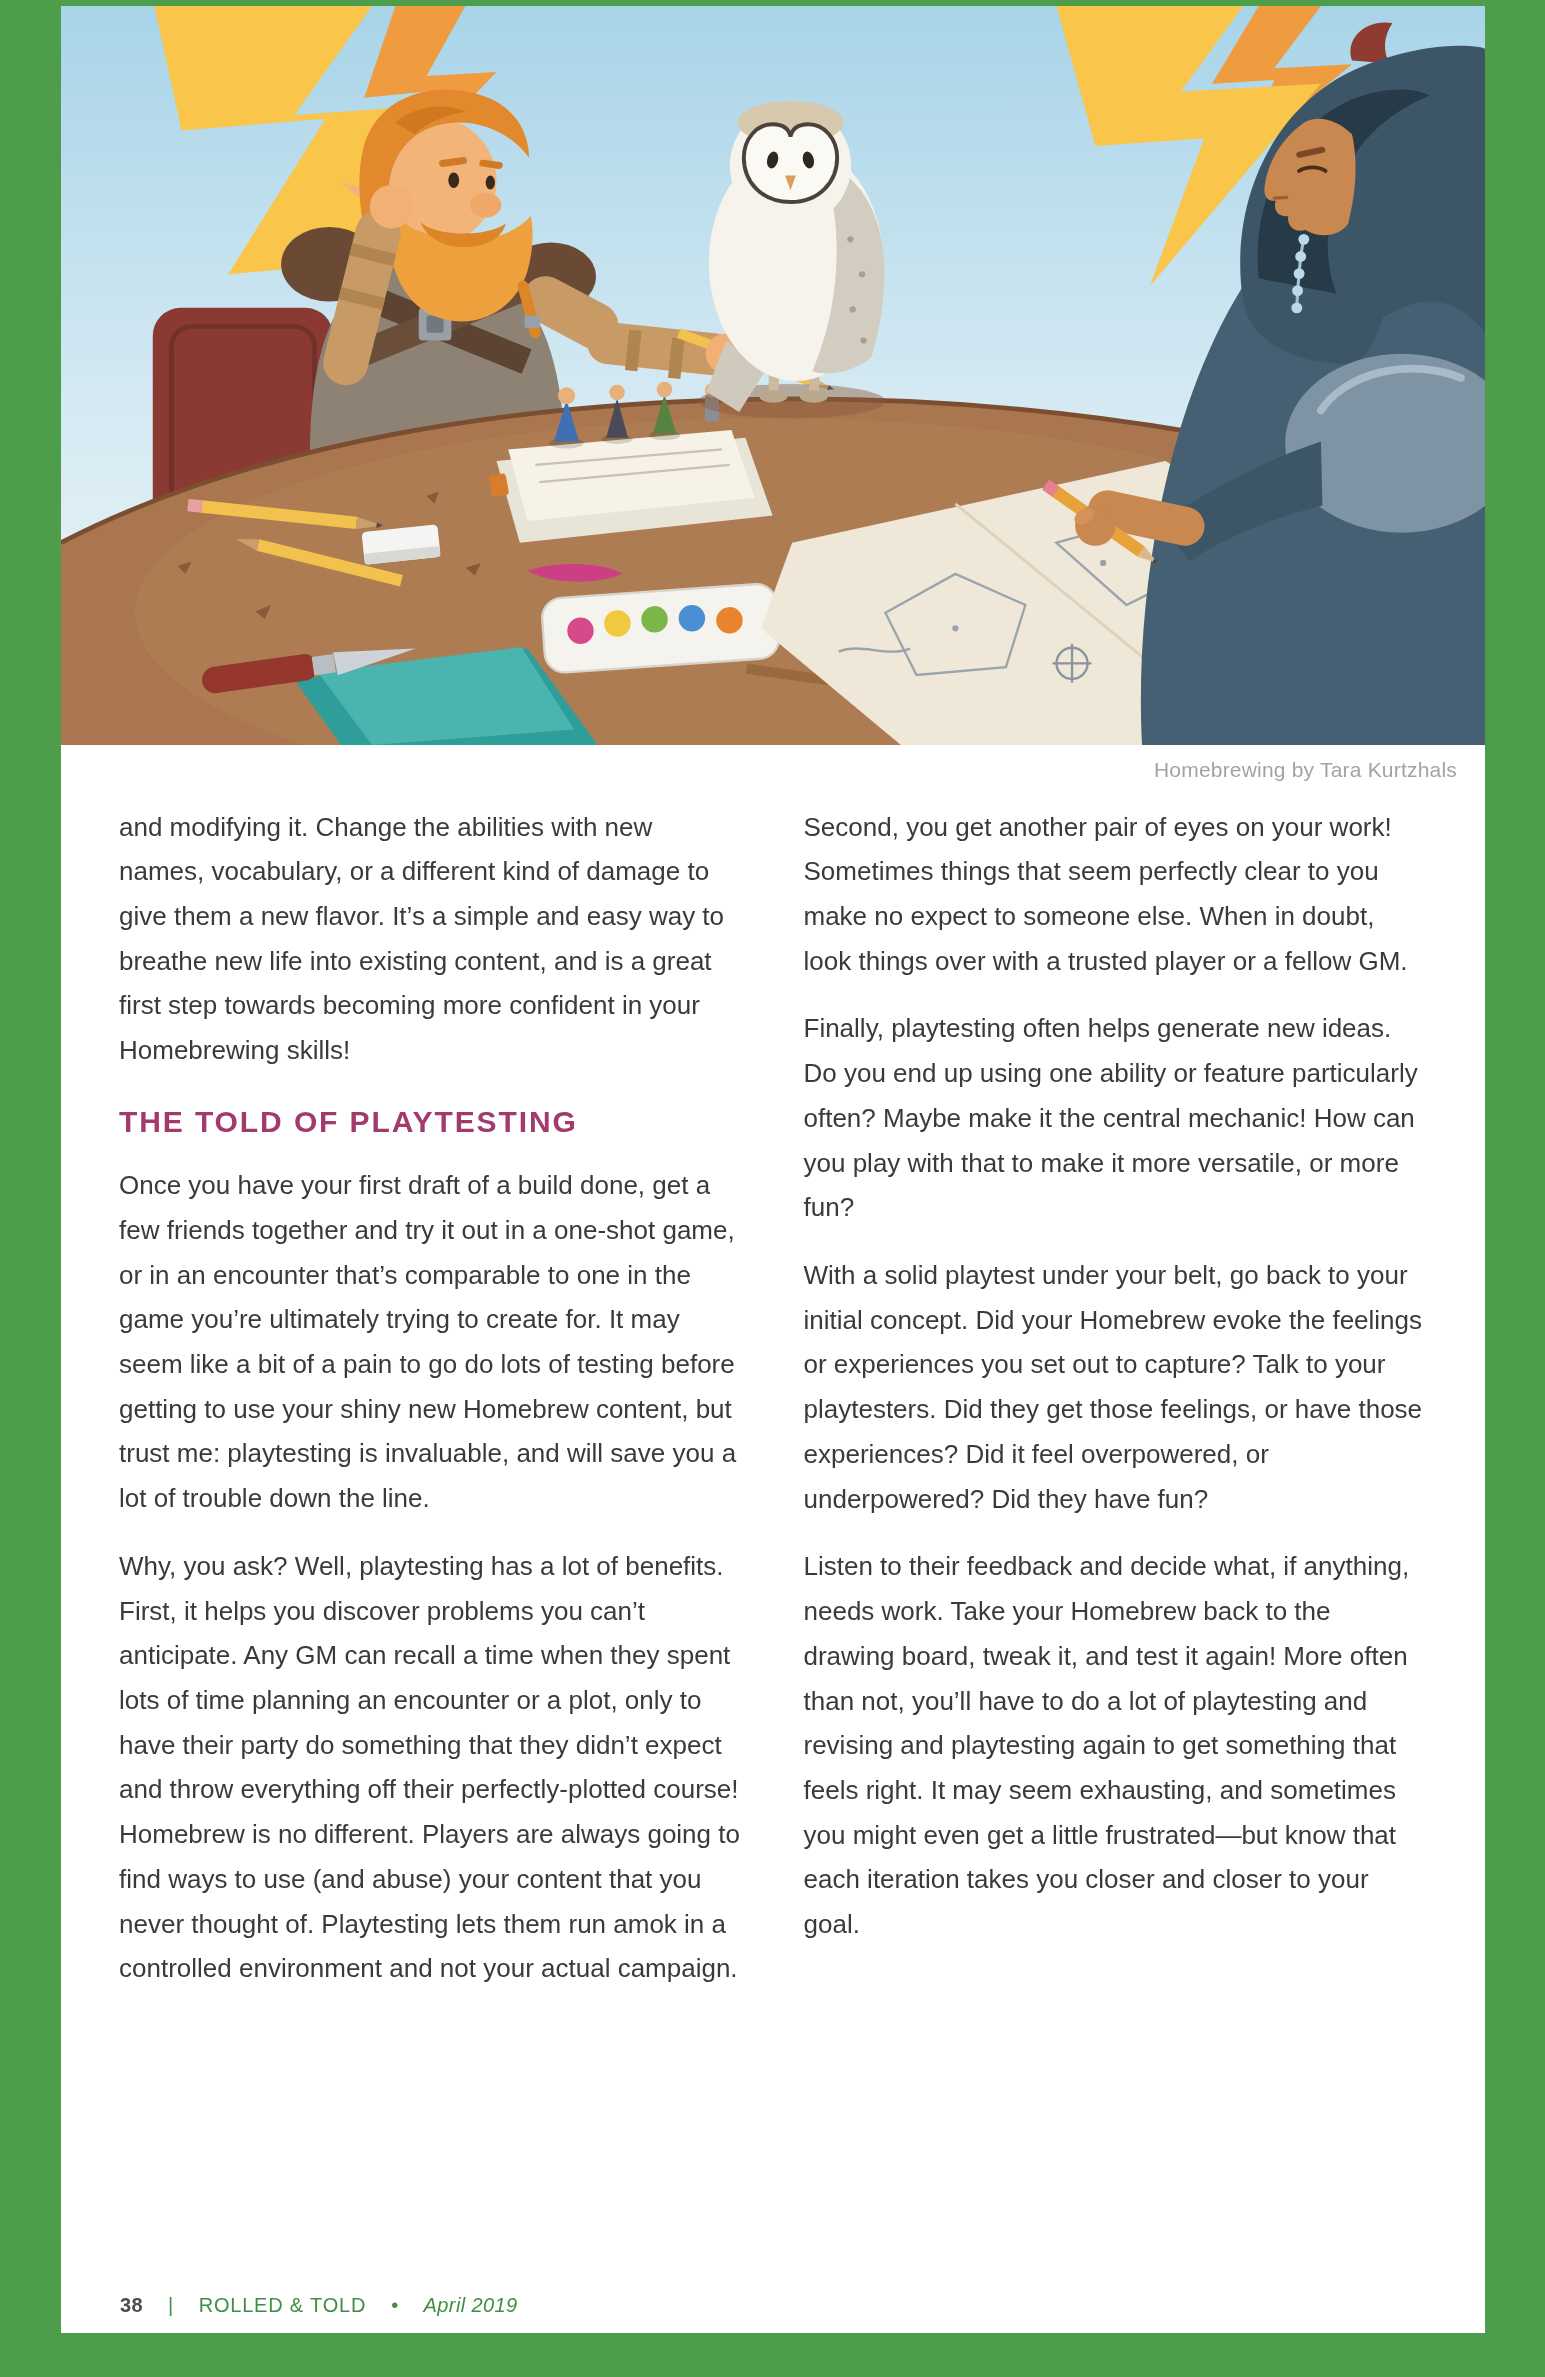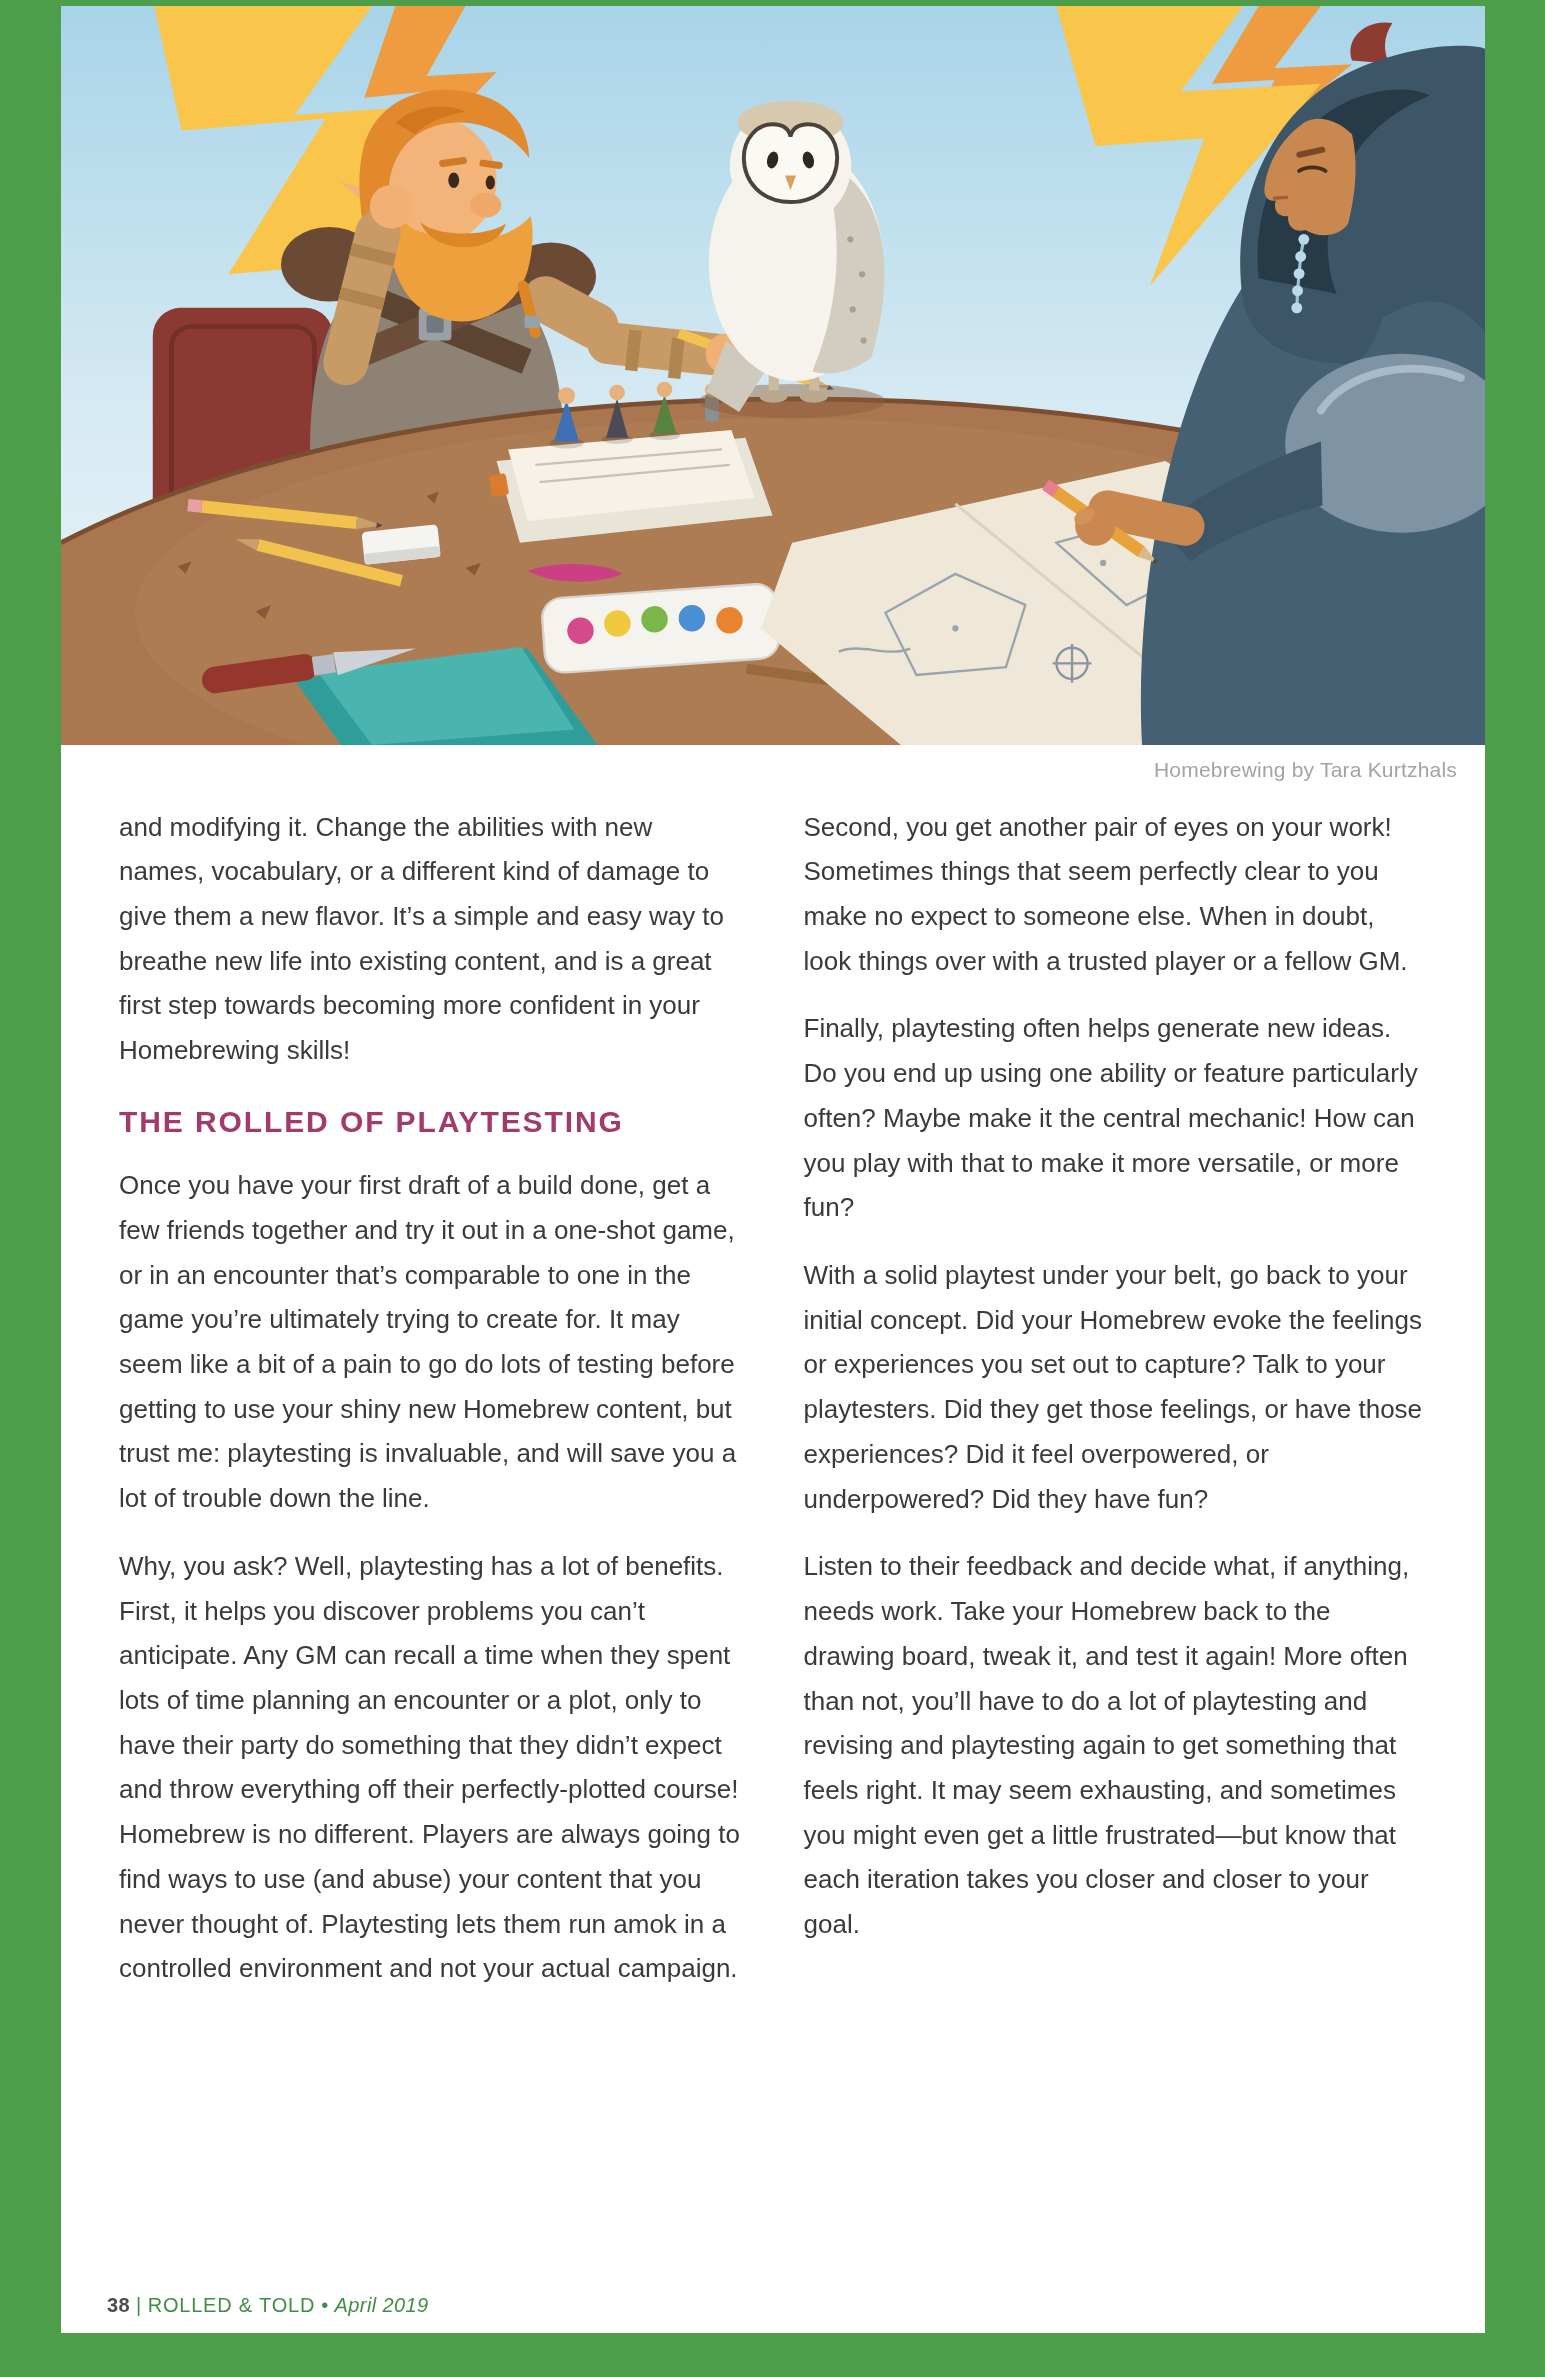--- a/index.html
+++ b/index.html
@@ -27,23 +27,23 @@
   }
   .col {
     flex:1; color:#3a3a3a; font-size:26px; line-height:1.72;
   }
   .col p { margin-bottom:23px; }
   .col h2 {
     color:#a23a6d; font-size:30px; font-weight:700;
     letter-spacing:1.9px; margin:18.7px 0 15.6px 0;
   }
   .footer {
-    position:absolute; left:46px; bottom:15.6px;
+    position:absolute; left:59px; bottom:15.6px;
     font-size:20px; color:#3f8e44; letter-spacing:0.4px;
-    display:flex; align-items:baseline; gap:6px;
+    display:flex; align-items:baseline; gap:25px;
   }
   .footer .pagenum { font-weight:700; color:#4d4d4d; }
   .footer .sep { color:#3f8e44; }
   .footer .mag { font-weight:400; letter-spacing:0.8px; }
   .footer .issue { font-style:italic; }
 </style>
 </head>
 <body>
 
 <div class="page">
@@ -268,21 +268,21 @@
         <polygon points="470,630 486,624 480,640" fill="#7c4e31"></polygon>
       </g>
     </svg>
   </div>
 
   <div class="caption">Homebrewing by Tara Kurtzhals</div>
 
   <div class="columns">
     <div class="col">
       <p>and modifying it. Change the abilities with new names, vocabulary, or a different kind of damage to give them a new flavor. It’s a simple and easy way to breathe new life into existing content, and is a great first step towards becoming more confident in your Homebrewing skills!</p>
-      <h2>THE ROLLED OF PLAYTESTING</h2>
+      <h2>THE TOLD OF PLAYTESTING</h2>
       <p>Once you have your first draft of a build done, get a few friends together and try it out in a one-shot game, or in an encounter that’s comparable to one in the game you’re ultimately trying to create for. It may seem like a bit of a pain to go do lots of testing before getting to use your shiny new Homebrew content, but trust me: playtesting is invaluable, and will save you a lot of trouble down the line.</p>
       <p>Why, you ask? Well, playtesting has a lot of benefits. First, it helps you discover problems you can’t anticipate. Any GM can recall a time when they spent lots of time planning an encounter or a plot, only to have their party do something that they didn’t expect and throw everything off their perfectly-plotted course! Homebrew is no different. Players are always going to find ways to use (and abuse) your content that you never thought of. Playtesting lets them run amok in a controlled environment and not your actual campaign.</p>
     </div>
     <div class="col">
       <p>Second, you get another pair of eyes on your work! Sometimes things that seem perfectly clear to you make no expect to someone else. When in doubt, look things over with a trusted player or a fellow GM.</p>
       <p>Finally, playtesting often helps generate new ideas. Do you end up using one ability or feature particularly often? Maybe make it the central mechanic! How can you play with that to make it more versatile, or more fun?</p>
       <p>With a solid playtest under your belt, go back to your initial concept. Did your Homebrew evoke the feelings or experiences you set out to capture? Talk to your playtesters. Did they get those feelings, or have those experiences? Did it feel overpowered, or underpowered? Did they have fun?</p>
       <p>Listen to their feedback and decide what, if anything, needs work. Take your Homebrew back to the drawing board, tweak it, and test it again! More often than not, you’ll have to do a lot of playtesting and revising and playtesting again to get something that feels right. It may seem exhausting, and sometimes you might even get a little frustrated—but know that each iteration takes you closer and closer to your goal.</p>
     </div>
   </div>

